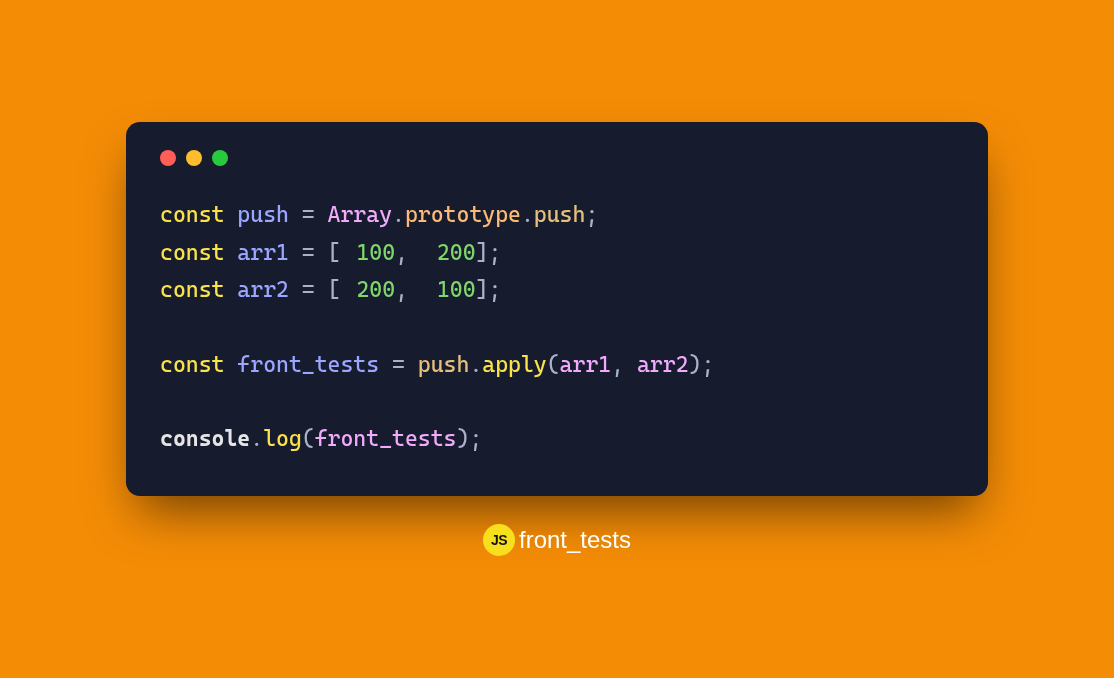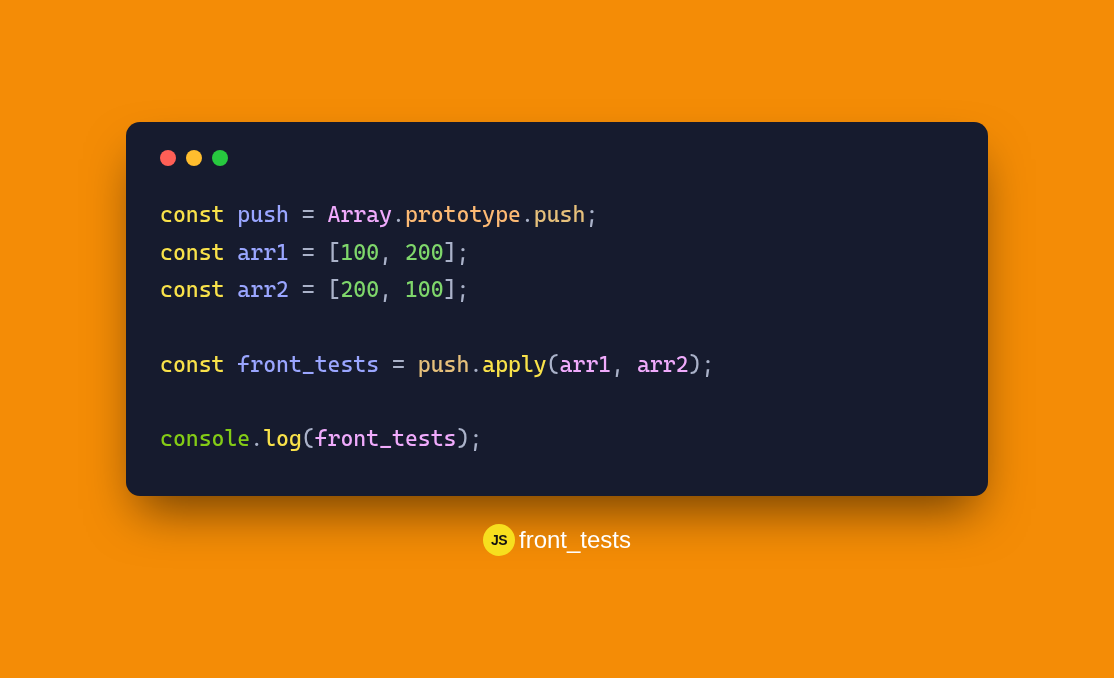--- a/index.html
+++ b/index.html
@@ -36,23 +36,23 @@
     font-size: 22px;
     line-height: 1.7;
     color: #c9d1d9;
     white-space: pre;
   }
   .tok-kw   { color: #f9e24a; }  
   .tok-var  { color: #9aa6ff; }  
   .tok-cls  { color: #f0abfc; }  
   .tok-prop { color: #fdba74; }  
   .tok-fn   { color: #f9e24a; }  
-  .tok-num  { color: #7fd76b; }  
+  .tok-num  { color: #7fd76b; margin-left: 16px; }  
   .tok-pun  { color: #aab2c9; }  
-  .tok-obj  { color: #84cc16; }  
+  .tok-obj  { color: #e5e5e5; font-weight: bold; }  
   .tok-push { color: #e6c07b; }  
 
   .footer {
     margin-top: 28px;
     display: flex;
     align-items: center;
     gap: 4px;
   }
   .js-badge {
     width: 32px; height: 32px;

